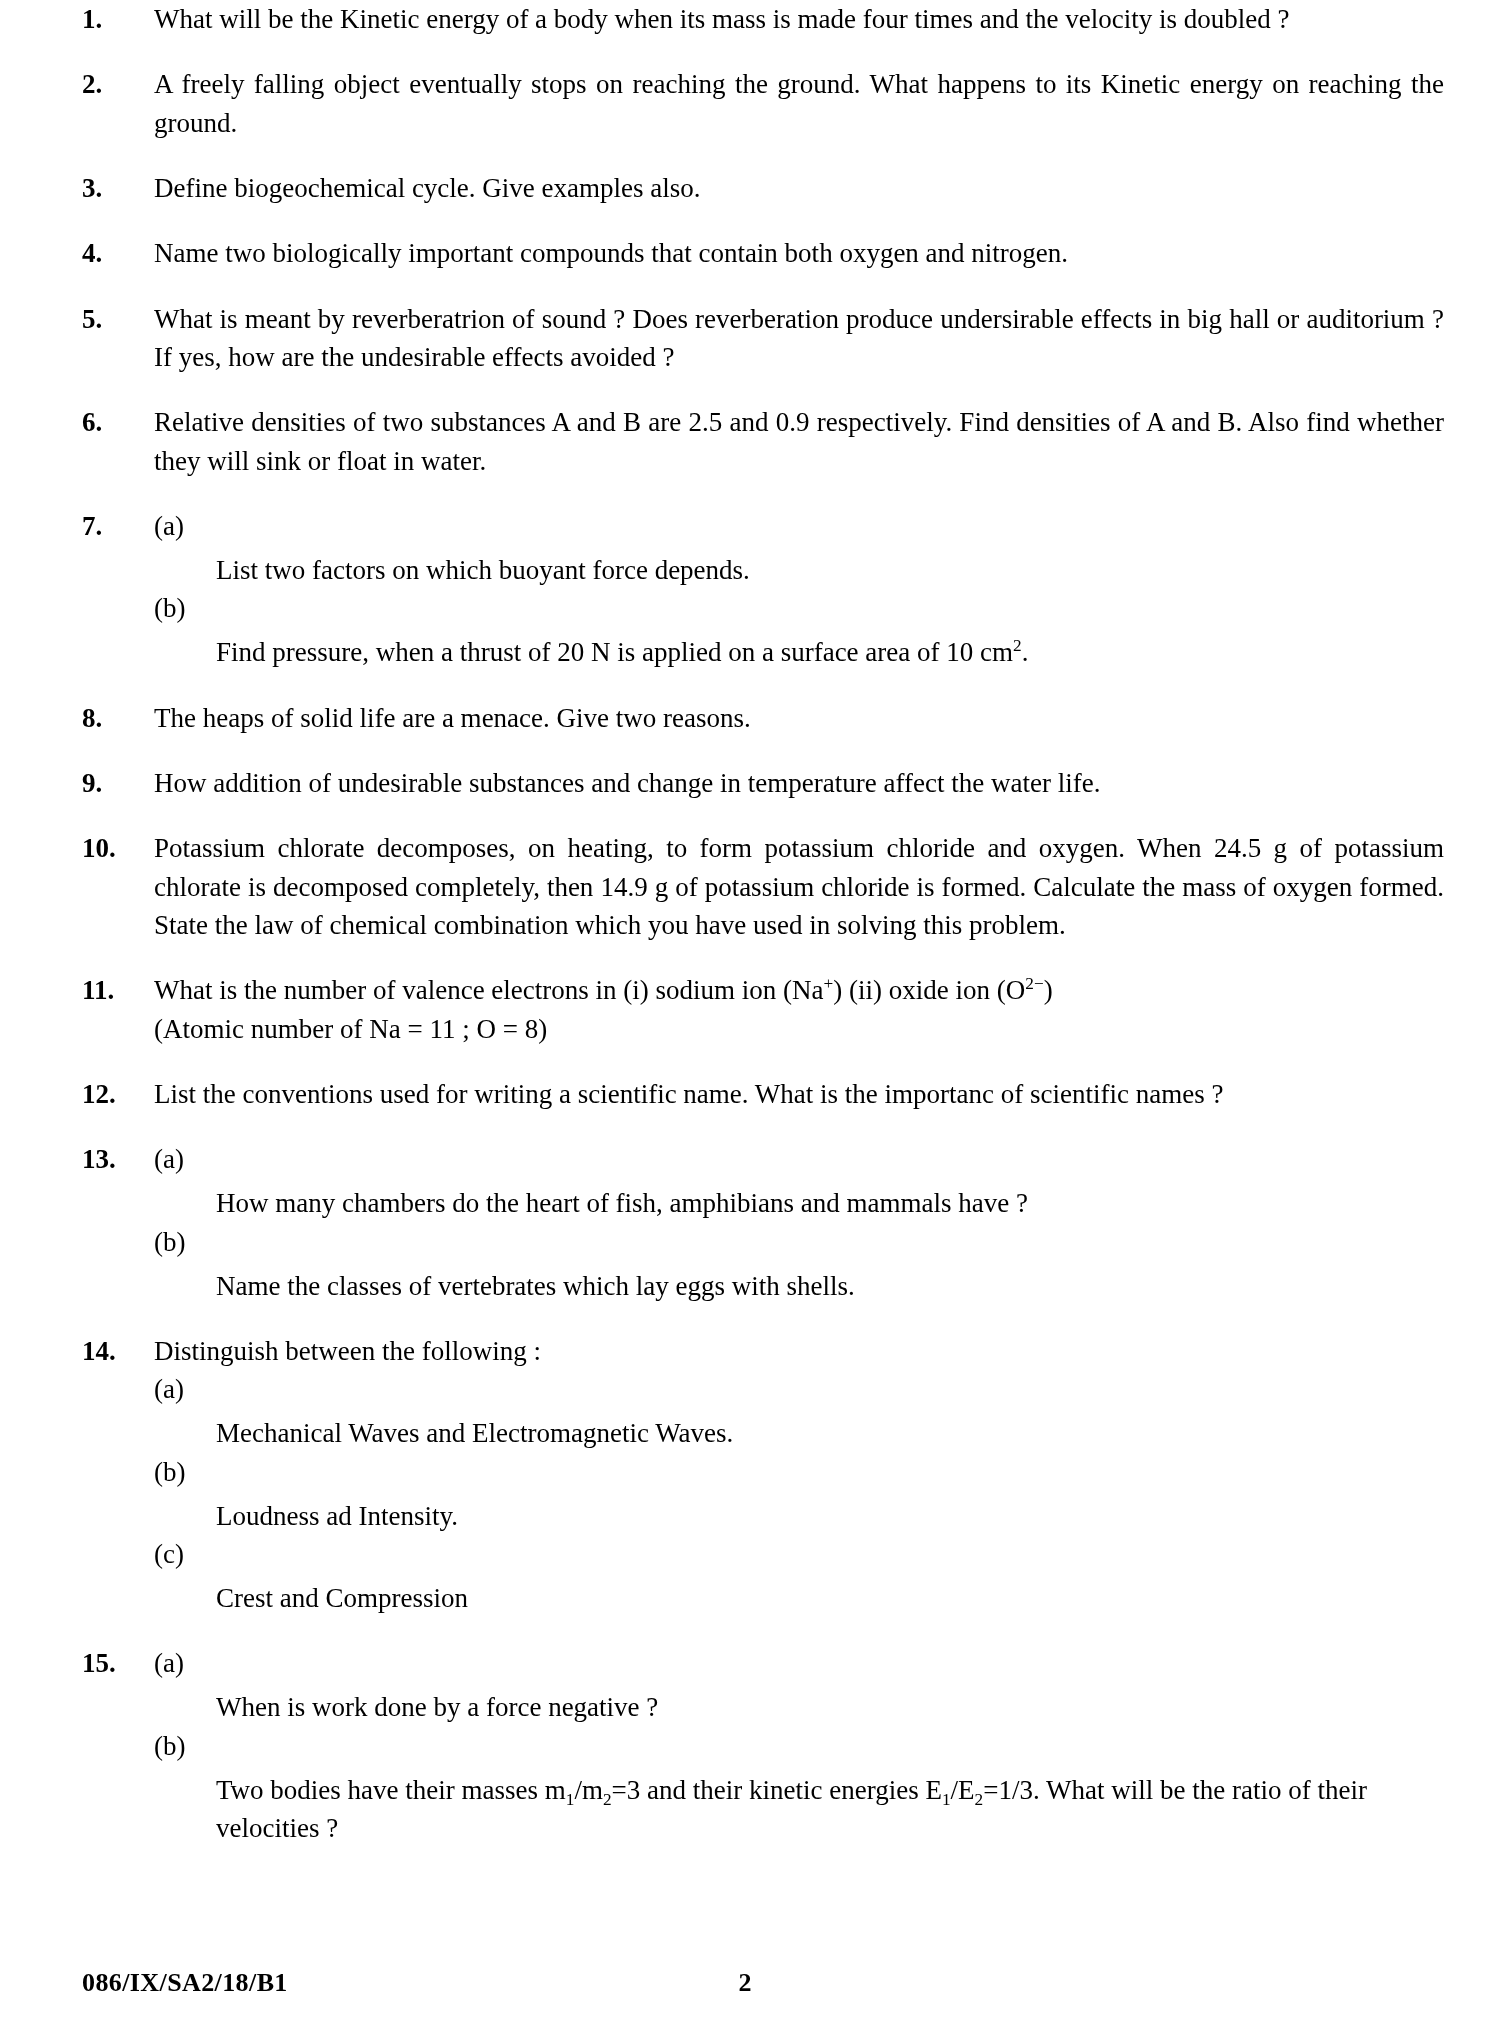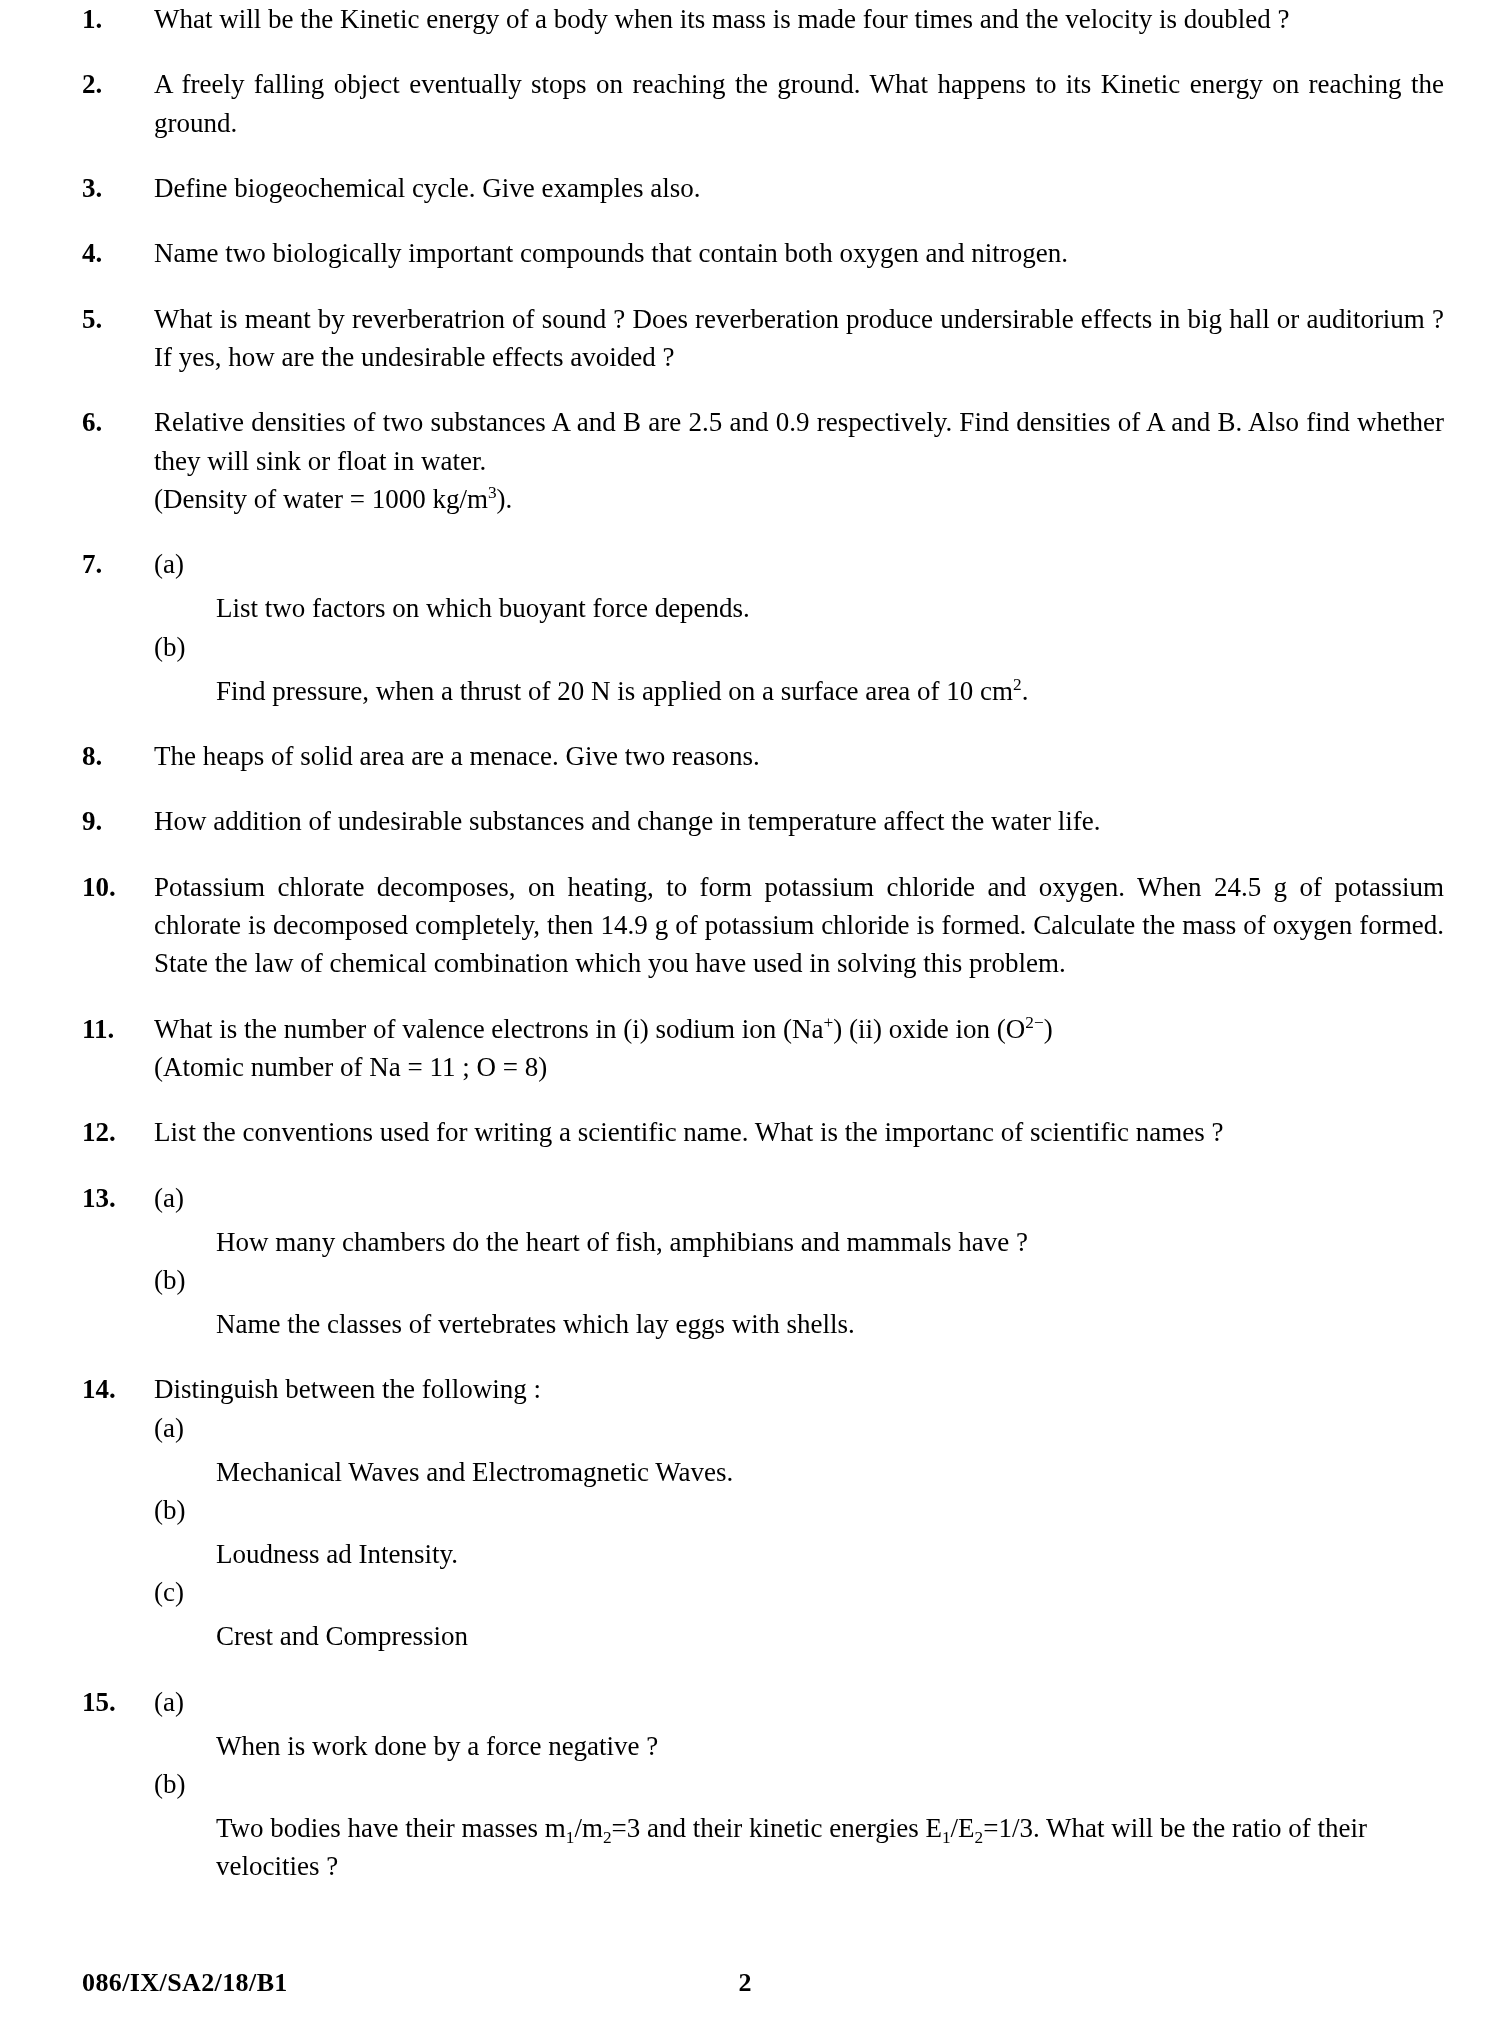--- a/index.html
+++ b/index.html
@@ -167,42 +167,41 @@
       <div class="q-num">5.</div>
       <div class="q-body">
         <p>What is meant by reverberatrion of sound ?  Does reverberation produce undersirable effects in big hall or auditorium ?  If yes, how are the undesirable effects avoided ?</p>
       </div>
     </div>
 
     <div class="q">
       <div class="q-num">6.</div>
       <div class="q-body">
         <p>Relative densities of two substances A and B are 2.5 and 0.9 respectively.  Find densities of A and B.  Also find whether they will sink or float in water.</p>
-        <p class="nojust"><span>(Density of water  =  1000 kg/m</span><sup>3</sup><span>).</span></p>
       </div>
     </div>
 
     <div class="q">
       <div class="q-num">7.</div>
       <div class="q-body">
         <div class="sub">
           <div class="sub-label">(a)</div>
           <div class="sub-text">List two factors on which buoyant force depends.</div>
         </div>
         <div class="sub">
           <div class="sub-label">(b)</div>
           <div class="sub-text"><span>Find pressure, when a thrust of 20 N is applied on a surface area of 10 cm</span><sup>2</sup><span>.</span></div>
         </div>
       </div>
     </div>
 
     <div class="q">
       <div class="q-num">8.</div>
       <div class="q-body">
-        <p class="nojust">The heaps of solid area are a menace.  Give two reasons.</p>
+        <p class="nojust">The heaps of solid life are a menace.  Give two reasons.</p>
       </div>
     </div>
 
     <div class="q">
       <div class="q-num">9.</div>
       <div class="q-body">
         <p>How addition of undesirable substances and change in temperature affect the water life.</p>
       </div>
     </div>
 

